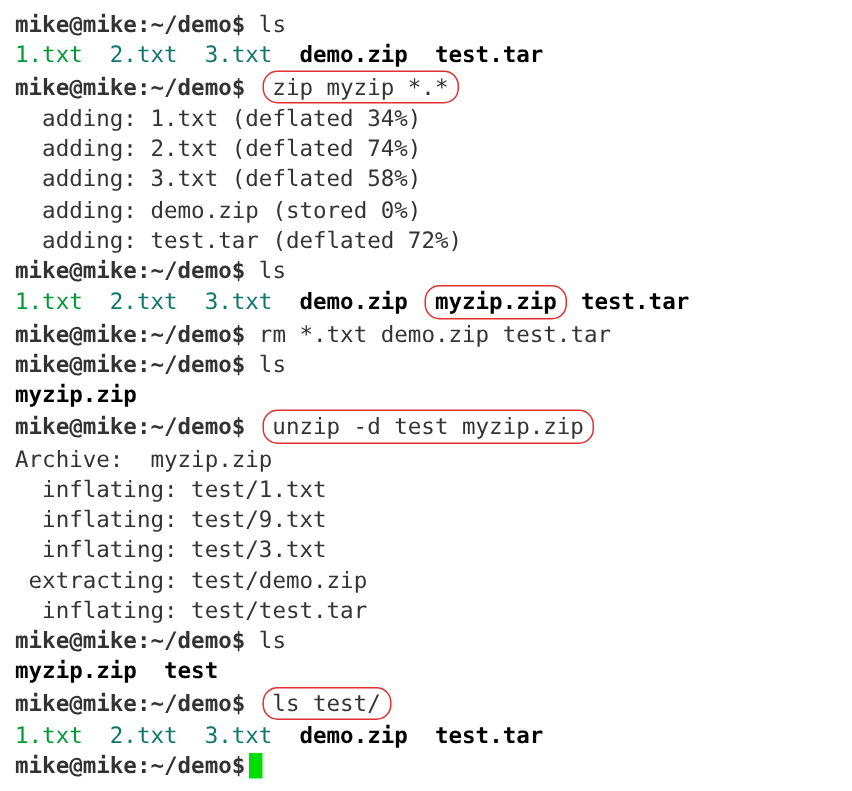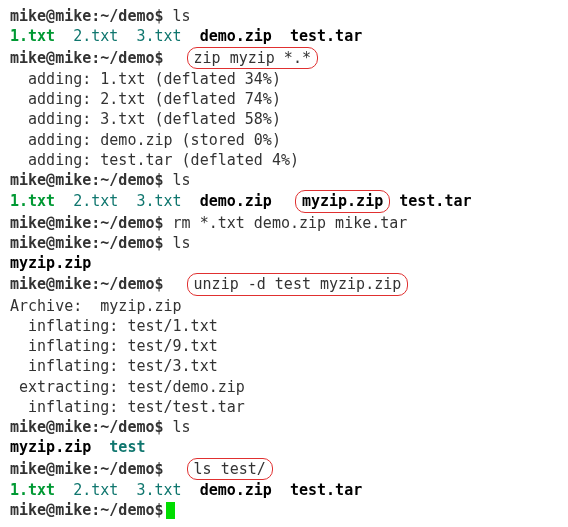--- a/index.html
+++ b/index.html
@@ -9,30 +9,30 @@
     font-family: "Menlo", "Consolas", "DejaVu Sans Mono", monospace;
     font-size: 15px;
     line-height: 1.35;
     color: #333333;
     width: 568px;
     box-sizing: border-box;
   }
   .line { white-space: pre; }
   .prompt { color: #333; font-weight: bold; }
   .cmd { color: #333; }
-  .green { color: #009933; font-weight: bold; margin-top: 24px; }
+  .green { color: #009933; font-weight: normal; margin-top: 24px; }
   .orange { color: #000000; font-weight: bold; }
-  .blue { color: #0f766e; font-weight: bold; }
+  .blue { color: #000000; font-weight: bold; }
   .dim { color: #0f766e; }
   .circ {
     display: inline-block;
     border: 1.5px solid #e03030;
     border-radius: 10px;
     padding: 0px 6px;
-    margin-left: 14px;
+    margin-left: 2px;
   }
   .cursor {
     display: inline-block;
     width: 9px;
     height: 17px;
     background: #00dd00;
     vertical-align: text-bottom;
     margin-left: 2px;
   }
 </style>
@@ -42,27 +42,27 @@
 <div class="line"><span class="prompt">mike@mike:~/demo$</span><span> </span><span class="cmd">ls</span></div>
 
 <div class="line"><span class="green">1.txt</span><span>  </span><span class="dim">2.txt</span><span>  </span><span class="dim">3.txt</span><span>  </span><span class="orange">demo.zip</span><span>  </span><span class="orange">test.tar</span></div>
 
 <div class="line"><span class="prompt">mike@mike:~/demo$</span><span> </span><span class="circ"><span class="cmd">zip myzip *.*</span></span></div>
 
 <div class="line">  adding: 1.txt (deflated 34%)</div>
 <div class="line">  adding: 2.txt (deflated 74%)</div>
 <div class="line">  adding: 3.txt (deflated 58%)</div>
 <div class="line">  adding: demo.zip (stored 0%)</div>
-<div class="line">  adding: test.tar (deflated 4%)</div>
+<div class="line">  adding: test.tar (deflated 72%)</div>
 
 <div class="line"><span class="prompt">mike@mike:~/demo$</span><span> </span><span class="cmd">ls</span></div>
 
 <div class="line"><span class="green">1.txt</span><span>  </span><span class="dim">2.txt</span><span>  </span><span class="dim">3.txt</span><span>  </span><span class="orange">demo.zip</span><span> </span><span class="circ"><span class="orange">myzip.zip</span></span><span> </span><span class="orange">test.tar</span></div>
 
-<div class="line"><span class="prompt">mike@mike:~/demo$</span><span> </span><span class="cmd">rm *.txt demo.zip mike.tar</span></div>
+<div class="line"><span class="prompt">mike@mike:~/demo$</span><span> </span><span class="cmd">rm *.txt demo.zip test.tar</span></div>
 
 <div class="line"><span class="prompt">mike@mike:~/demo$</span><span> </span><span class="cmd">ls</span></div>
 
 <div class="line"><span class="orange">myzip.zip</span></div>
 
 <div class="line"><span class="prompt">mike@mike:~/demo$</span><span> </span><span class="circ"><span class="cmd">unzip -d test myzip.zip</span></span></div>
 
 <div class="line">Archive:  myzip.zip</div>
 <div class="line">  inflating: test/1.txt</div>
 <div class="line">  inflating: test/9.txt</div>

